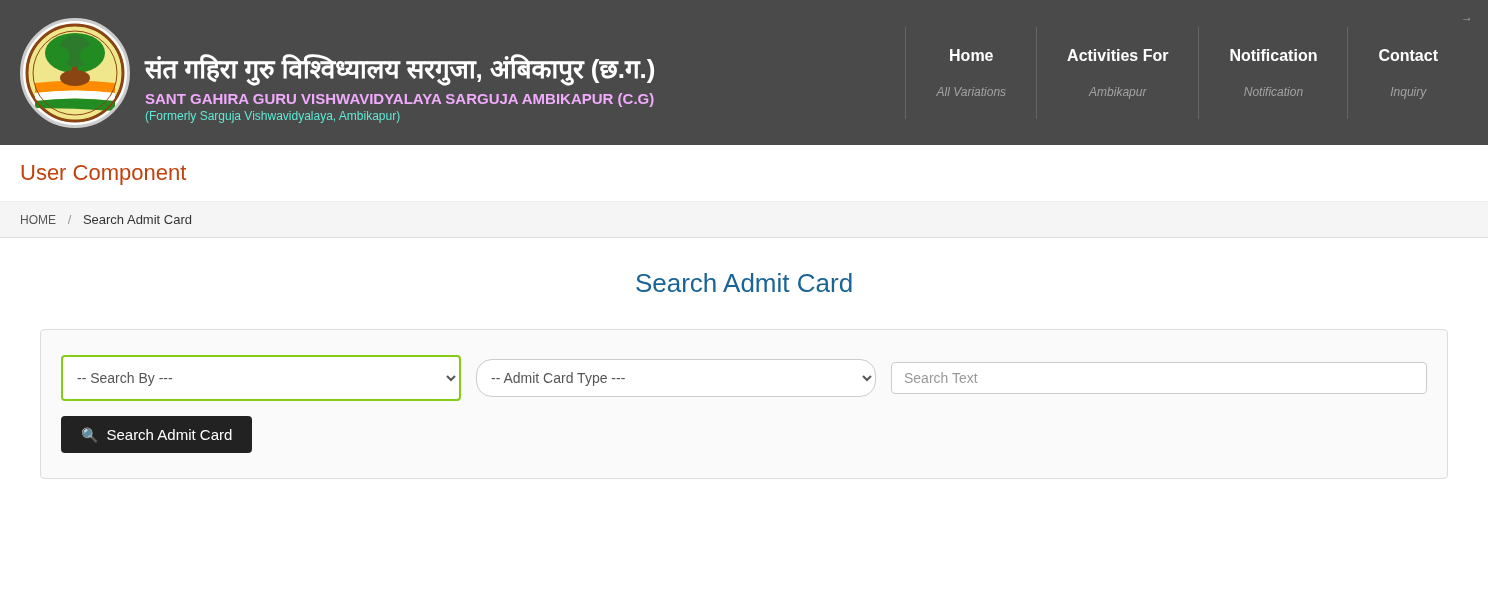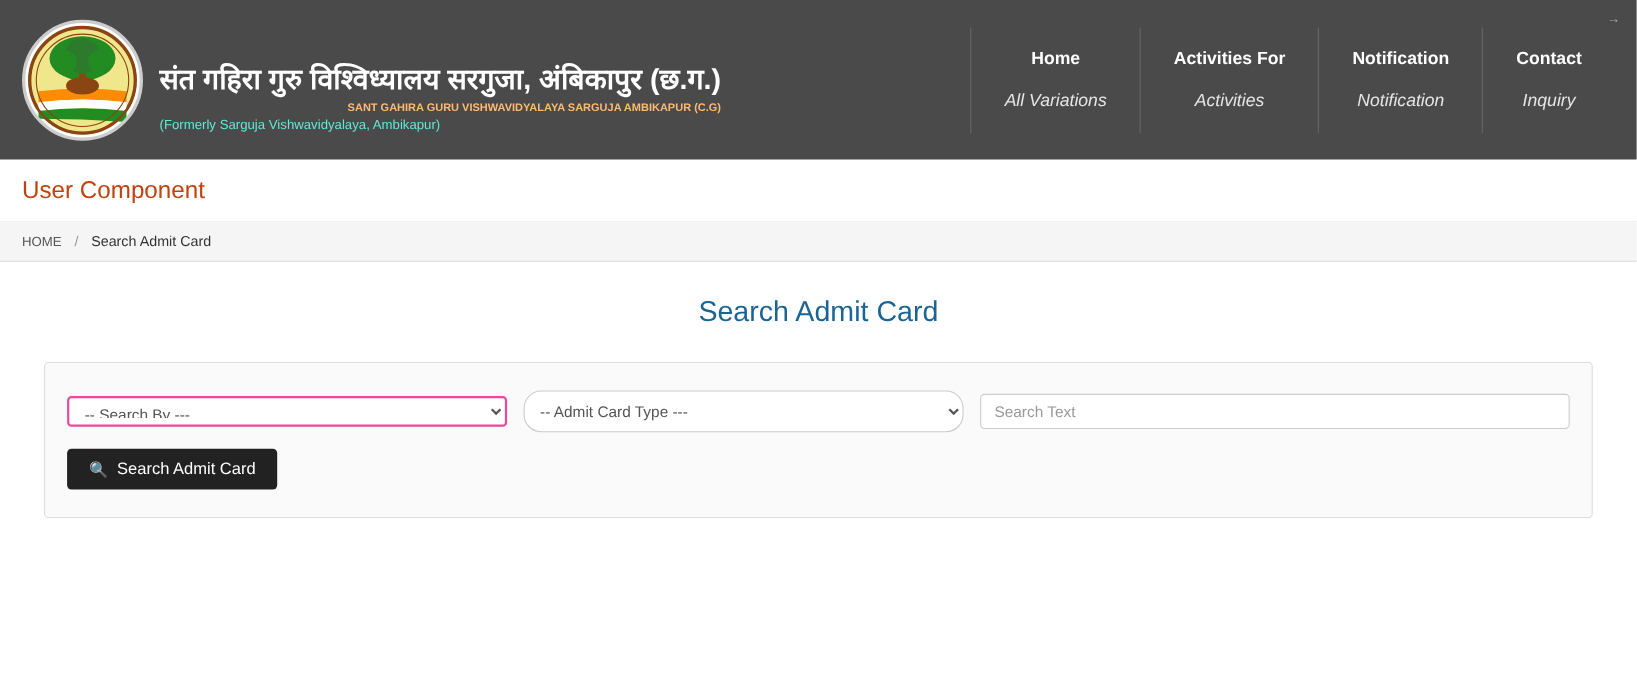--- a/index.html
+++ b/index.html
@@ -38,25 +38,24 @@
     .university-name {
       color: #fff;
       margin-top: 31px;
     }
     .university-name .hindi {
       font-size: 26px;
       font-weight: bold;
       line-height: 1.3;
     }
     .university-name .english {
-      font-size: 10px;
+      font-size: 15px;
       font-weight: bold;
-      color: #fdba74;
+      color: #f0abfc;
       margin-top: 4px;
-      text-align: right;
     }
     .university-name .formerly {
       font-size: 12px;
       color: #5eead4;
       margin-top: 2px;
     }
     .nav-area {
       display: flex;
       align-items: center;
       margin-left: auto;
@@ -72,22 +71,22 @@
     .nav-item:last-child {
       border-right: none;
     }
     .nav-item .nav-main {
       font-size: 16px;
       font-weight: bold;
       color: #fff;
       display: block;
     }
     .nav-item .nav-sub {
-      font-size: 16px;
-      color: #e5e5e5;
+      font-size: 12px;
+      color: #a3a3a3;
       font-style: italic;
       display: block;
       margin-top: 20px;
     }
 
     
     .page-title-section {
       padding: 15px 20px;
       border-bottom: 1px solid #eee;
     }
@@ -139,23 +138,23 @@
       background: #fafafa;
     }
     .search-row {
       display: flex;
       gap: 15px;
       align-items: center;
       margin-bottom: 15px;
     }
     .search-select {
       flex: 0 0 400px;
-      height: 28px;
+      height: 46px;
       padding: 6px 10px;
-      border: 2px solid #ec4899;
+      border: 2px solid #84cc16;
       border-radius: 4px;
       font-size: 14px;
       color: #555;
       background: #fff;
       appearance: auto;
       cursor: pointer;
     }
     .admit-select {
       flex: 0 0 400px;
       height: 38px;
@@ -236,21 +235,21 @@
     </div>
   </div>
 
   <nav class="nav-area">
     <div class="nav-item">
       <span class="nav-main">Home</span>
       <span class="nav-sub">All Variations</span>
     </div>
     <div class="nav-item">
       <span class="nav-main">Activities For</span>
-      <span class="nav-sub">Activities</span>
+      <span class="nav-sub">Ambikapur</span>
     </div>
     <div class="nav-item">
       <span class="nav-main">Notification</span>
       <span class="nav-sub">Notification</span>
     </div>
     <div class="nav-item">
       <span class="nav-main">Contact</span>
       <span class="nav-sub">Inquiry</span>
     </div>
   </nav>

